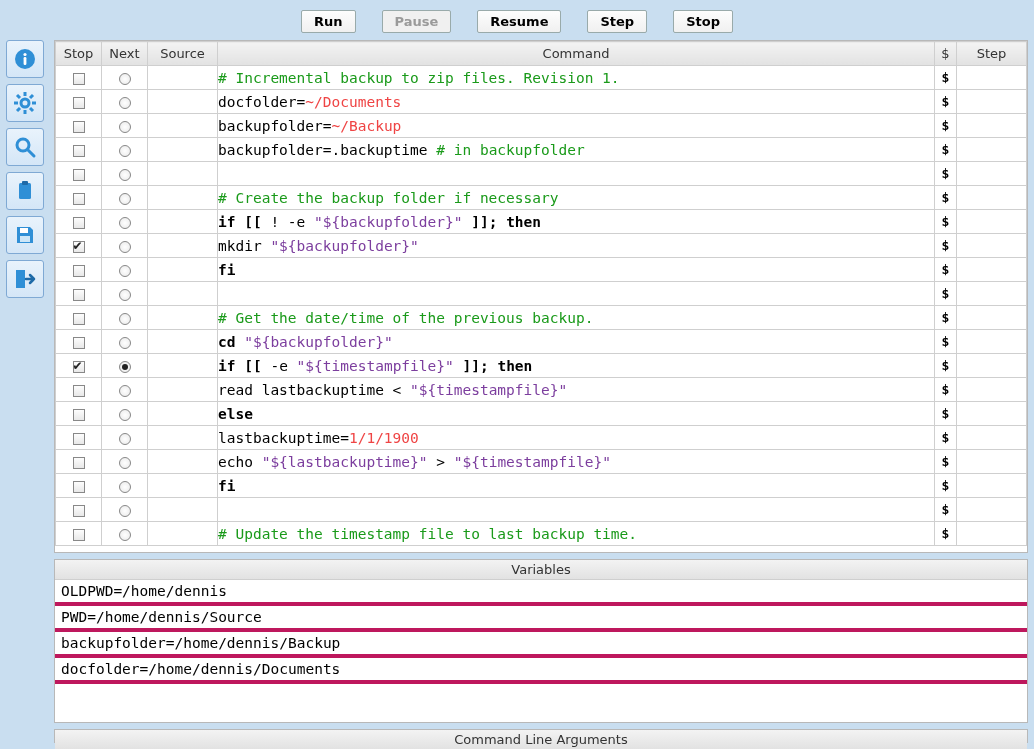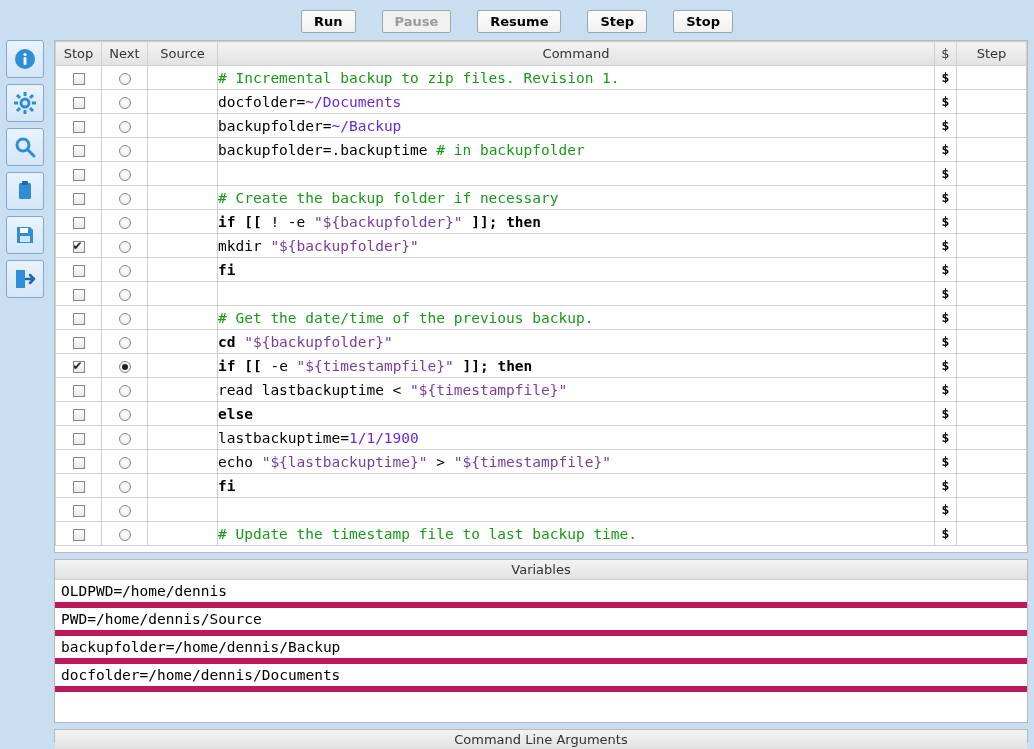--- a/index.html
+++ b/index.html
@@ -86,21 +86,21 @@
   .cmd {
     font-family: "DejaVu Sans Mono","Courier New",monospace;
     font-size: 14.5px;
     padding: 2px 6px;
     text-align: left;
     white-space: pre;
   }
   .c-comment { color: #1a9a1a; }
   .c-keyword { color: #000; font-weight: bold; }
   .c-string  { color: #7c3e9e; }
-  .c-var     { color: #6d28d9; margin-top: 22px; }
+  .c-var     { color: #ef4444; margin-top: 22px; }
   .c-plain   { color: #000; }
   .c-sym     { color: #000; font-weight: bold; }
   .dollar { text-align: center; font-weight: bold; font-family: monospace; }
   .chk {
     width: 12px; height: 12px; border: 1px solid #888;
     display: inline-block; vertical-align: middle;
     background: linear-gradient(#fdfdfd,#e8e8e8);
     position: relative;
   }
   .chk.checked::after {
@@ -124,21 +124,21 @@
     text-align: center;
     padding: 2px 0;
     font-size: 13px;
     color: #333;
   }
   .vars-body {
     flex:1;
     overflow-y: scroll;
   }
   .vars-body .vrow {
-    border-bottom: 6px solid #be185d;
+    border-bottom: 4px solid #be185d;
     padding: 3px 6px;
     font-family: "DejaVu Sans Mono","Courier New",monospace;
     font-size: 14.5px;
     white-space: pre;
   }
   .args-panel { height: 14px; }
 </style>
 </head>
 <body>
 

